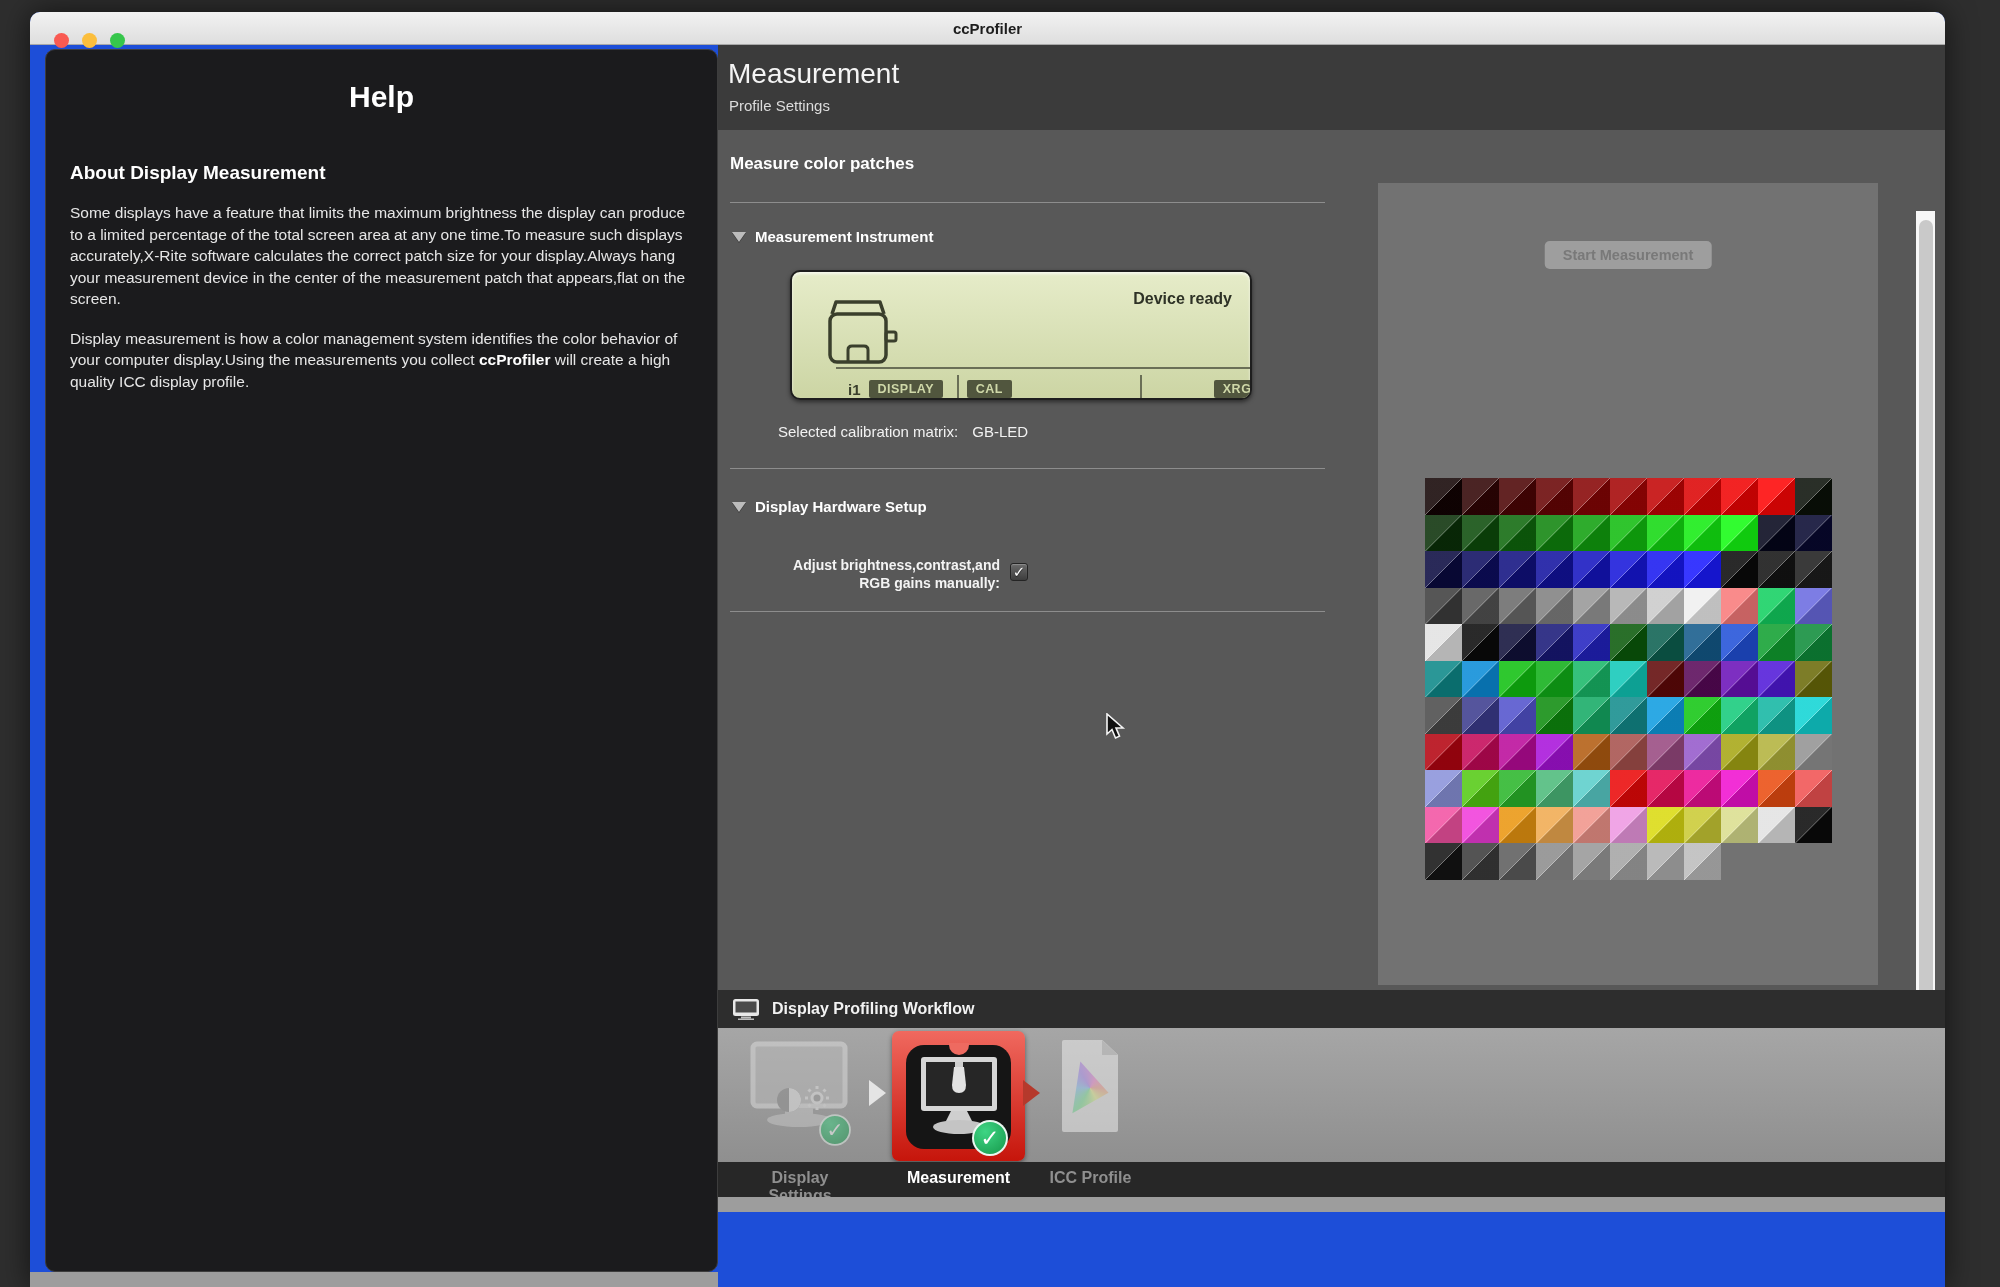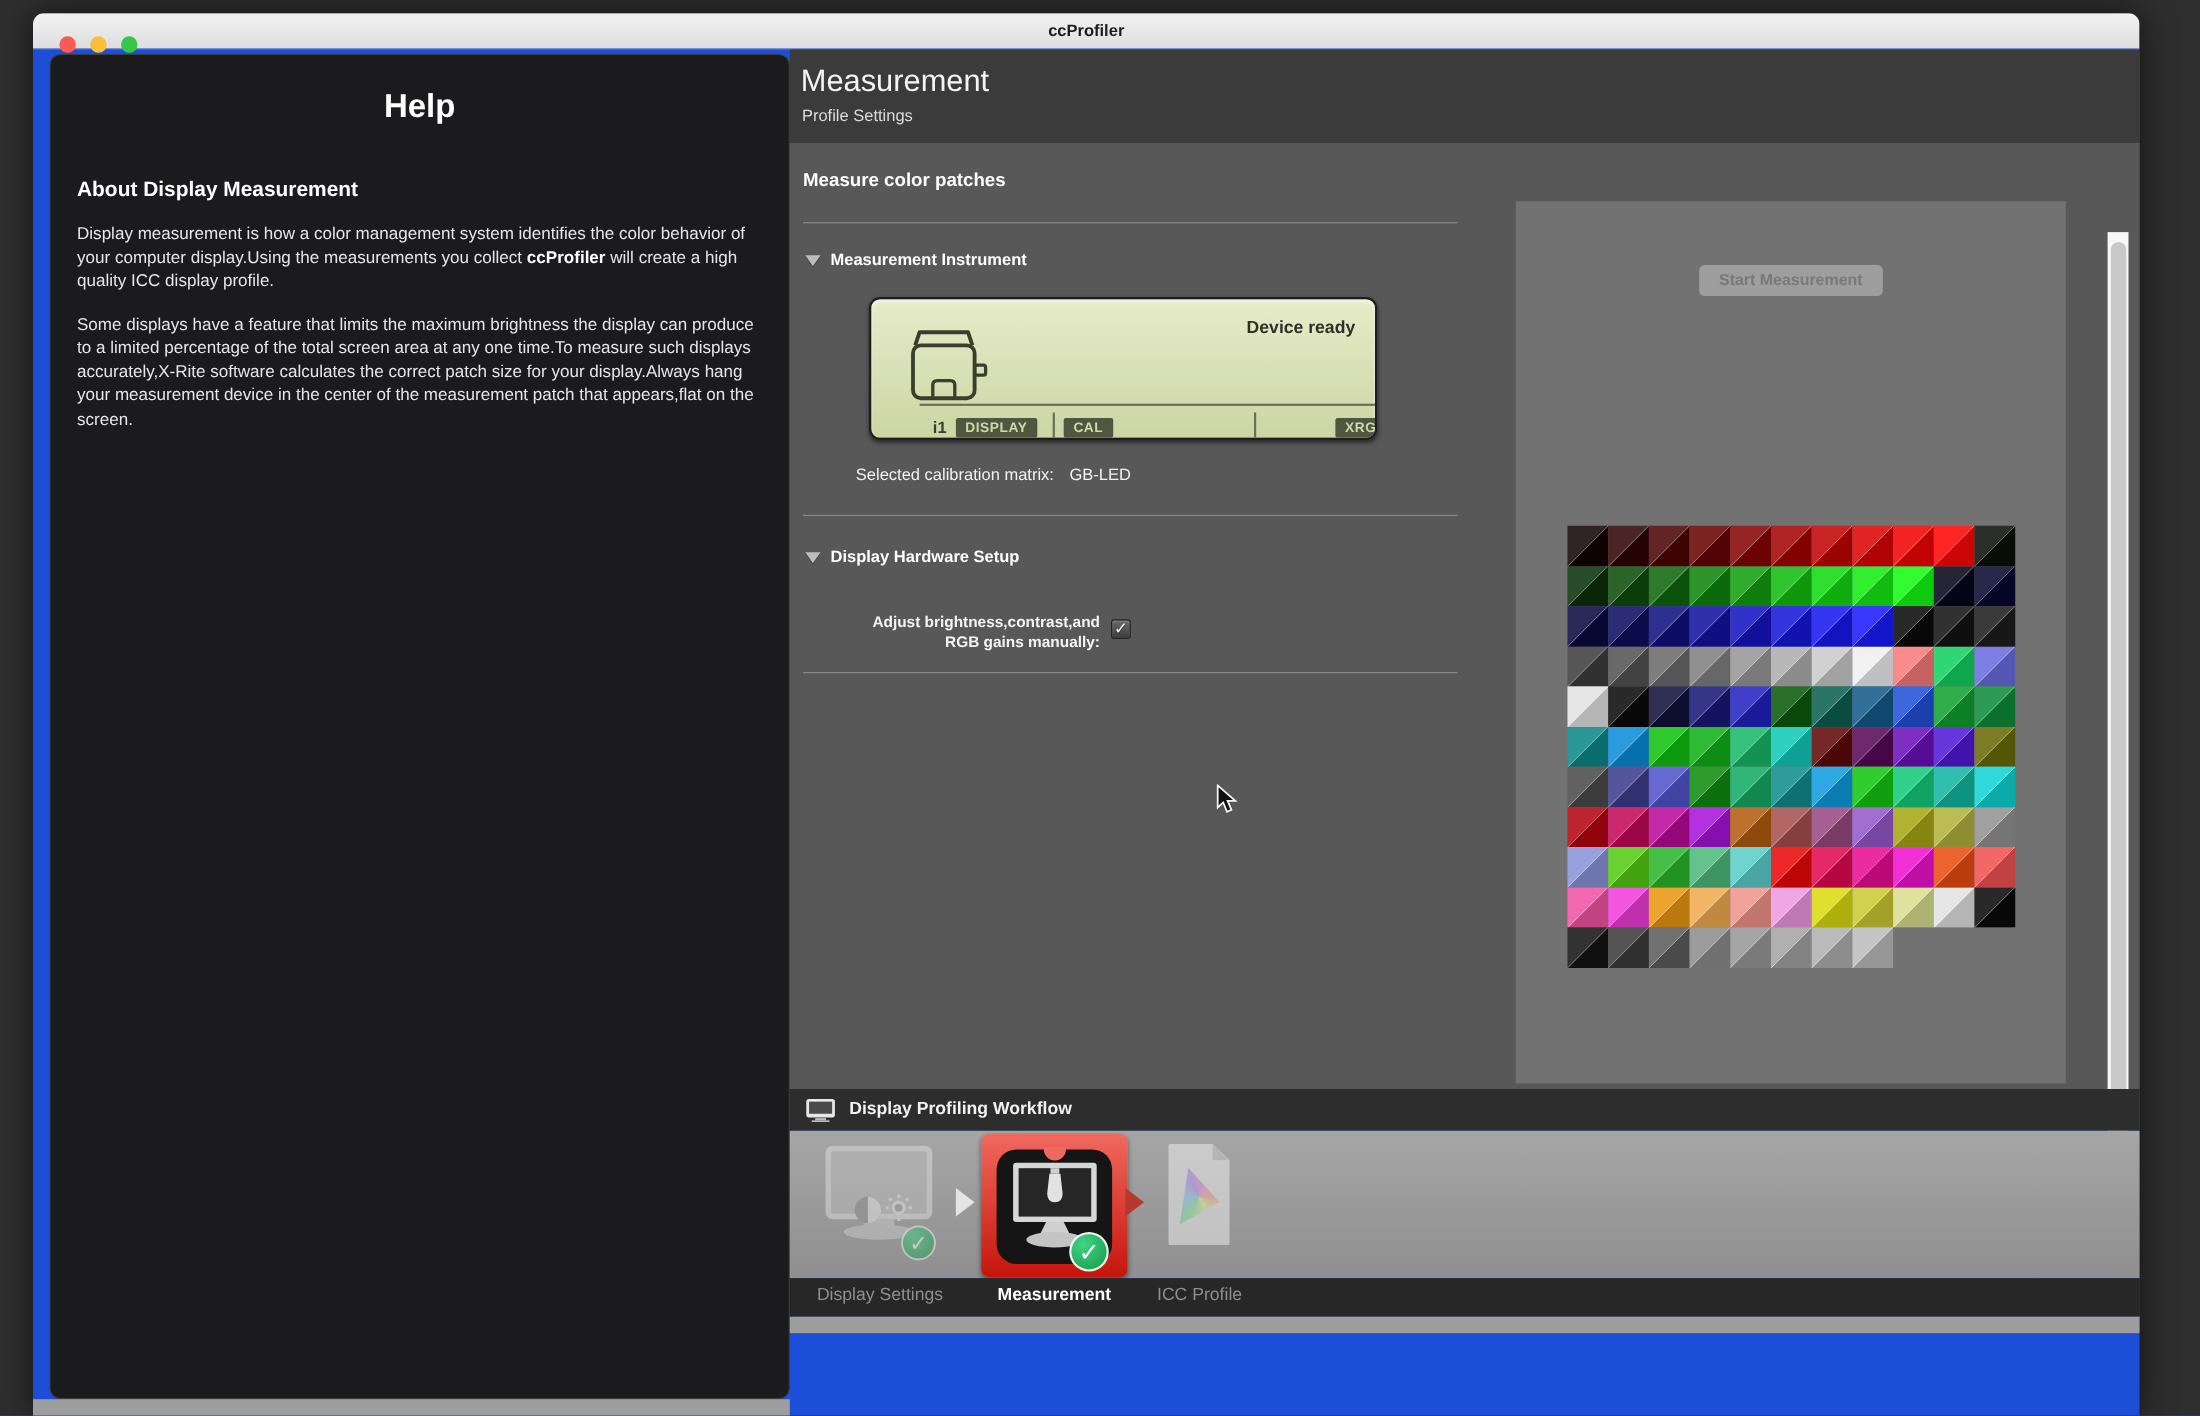--- a/index.html
+++ b/index.html
@@ -136,21 +136,21 @@
   .wf-step-icc { position:absolute; left:344px; top:12px; width:56px; height:92px; opacity:.5; }
   .icc-page { position:absolute; inset:0; background:#f2f2f2; border-radius:2px;
     clip-path:polygon(0 0, 72% 0, 100% 16%, 100% 100%, 0 100%); }
   .icc-fold { position:absolute; right:0; top:0; width:16px; height:15px; background:#c9c9c9;
     clip-path:polygon(0 0, 100% 100%, 0 100%); }
   .icc-gamut { position:absolute; left:6px; top:18px; width:44px; height:60px;
     background:conic-gradient(from 210deg, #8ef0a8, #9ad2ff, #b99aff, #ff9ae0, #ffb3a0, #f4ffa0, #8ef0a8);
     clip-path:polygon(28% 6%, 92% 58%, 10% 92%); }
 
   .wf-labels { position:relative; width:100%; height:35px; background:#272727; }
-  .wf-label { position:absolute; top:7px; font-size:16px; color:#8f8f8f; text-align:center; }
+  .wf-label { position:absolute; top:7px; font-size:16px; color:#8f8f8f; text-align:center;font-weight:bold; }
   .wfl-ds  { left:22px;  width:120px; }
   .wfl-meas{ left:174px; width:133px; color:#fff; font-weight:bold; }
   .wfl-icc { left:320px; width:105px; }
 
   .bottom-strip-right { position:relative; width:100%; height:15px; background:#9d9d9d; }
   .bottom-strip-left { position:absolute; left:0; top:1260px; width:688px; height:15px; background:#9d9d9d; }
 
   .cursor { position:absolute; left:1105px; top:713px; z-index:50; }
 </style>
 </head>
@@ -161,22 +161,22 @@
   <div class="titlebar">
     <div class="traffic tl-red"></div>
     <div class="traffic tl-yellow"></div>
     <div class="traffic tl-green"></div>
     <div class="win-title">ccProfiler</div>
   </div>
 
   <div class="help-panel">
     <div class="help-title">Help</div>
     <div class="help-heading">About Display Measurement</div>
+    <div class="help-para">Some displays have a feature that limits the maximum brightness the display can produce to a limited percentage of the total screen area at any one time.To measure such displays accurately,X-Rite software calculates the correct patch size for your display.Always hang your measurement device in the center of the measurement patch that appears,flat on the screen.</div>
     <div class="help-para"><span>Display measurement is how a color management system identifies the color behavior of your computer display.Using the measurements you collect </span><b>ccProfiler</b><span> will create a high quality ICC display profile.</span></div>
-    <div class="help-para">Some displays have a feature that limits the maximum brightness the display can produce to a limited percentage of the total screen area at any one time.To measure such displays accurately,X-Rite software calculates the correct patch size for your display.Always hang your measurement device in the center of the measurement patch that appears,flat on the screen.</div>
   </div>
 
   <div class="right-section">
 
     <div class="rs-header">
       <div class="rs-title">Measurement</div>
       <div class="rs-subtitle">Profile Settings</div>
     </div>
 
     <div class="rs-content">

